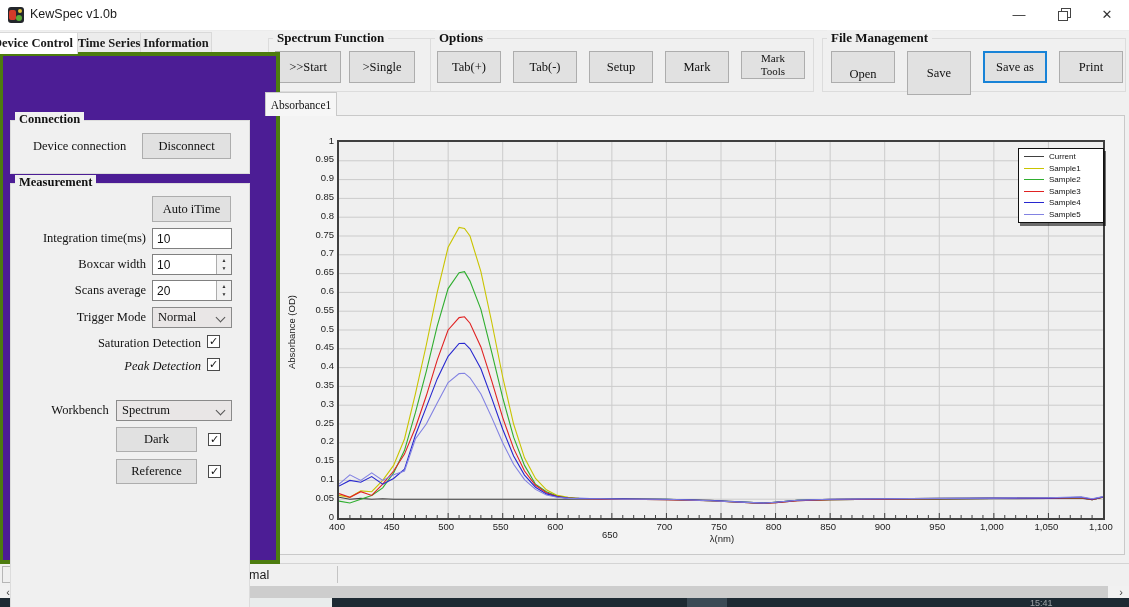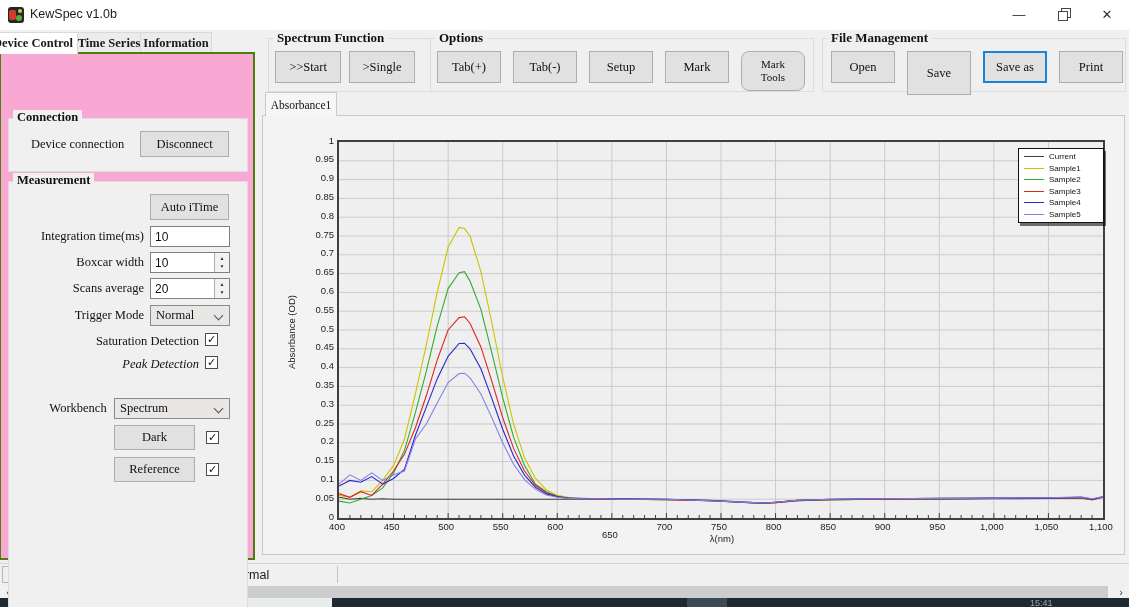--- a/index.html
+++ b/index.html
@@ -22,21 +22,21 @@
   .wb-max{left:1046px;}
   .wb-close{left:1090px;}
   .restore-glyph{position:relative;width:9px;height:9px;}
   .restore-glyph .back{position:absolute;left:2px;top:-2px;width:8px;height:8px;border:1px solid #444;background:#fff;}
   .restore-glyph .front{position:absolute;left:-1px;top:1px;width:8px;height:8px;border:1px solid #444;background:#fff;}
   
   .ltab{top:32px;height:20px;display:flex;align-items:center;justify-content:center;
     font-family:"Liberation Serif",serif;font-weight:bold;font-size:12.5px;color:#1a1a1a;
     border:1px solid #d9d9d9;border-bottom:none;background:#ececec;}
   .ltab.active{background:#ffffff;height:21px;z-index:3;}
-  .tab-page{left:-1px;top:52px;width:252px;height:504px;border:2px solid #4d7c0f;background:#f9a8d4;z-index:1;}
+  .tab-page{left:-1px;top:52px;width:252px;height:504px;border:4px solid #4d7c0f;background:#4c1d95;z-index:1;padding-left:21px;}
   
   .groupbox{border:1px solid #dcdcdc;background:#f0f0f0;}
   .gb-header{position:absolute;top:-9px;left:4px;padding:0 4px;background:#f0f0f0;
     font-family:"Liberation Serif",serif;font-weight:bold;font-size:12.5px;color:#111;white-space:nowrap;}
   
   .btn{background:#e1e1e1;border:1px solid #adadad;color:#111;
     font-family:"Liberation Serif",serif;font-size:12.5px;
     display:flex;align-items:center;justify-content:center;text-align:center;box-sizing:border-box;}
   .btn.blue{border:2px solid #1883d7;}
   .btn.small-two-line{font-size:11px;line-height:1.15;}
@@ -202,28 +202,28 @@
   </div>
   <div class="abs btn" style="left:82px;top:12px;width:64px;height:32px;">
     <span>Tab(-)</span>
   </div>
   <div class="abs btn" style="left:158px;top:12px;width:64px;height:32px;">
     <span>Setup</span>
   </div>
   <div class="abs btn" style="left:234px;top:12px;width:64px;height:32px;">
     <span>Mark</span>
   </div>
-  <div class="abs btn small-two-line" style="left:310px;top:12px;width:64px;height:40px;padding:12px 12px;border-radius:8px;">
+  <div class="abs btn small-two-line" style="left:310px;top:12px;width:64px;height:28px;padding:12px 12px;">
     <span>Mark Tools</span>
   </div>
 </div>
 
 <div class="abs groupbox" style="left:822px;top:38px;width:302px;height:52px;">
   <span class="gb-header" style="font-size:13px;">File Management</span>
-  <div class="abs btn" style="left:8px;top:12px;width:64px;height:32px;">
+  <div class="abs btn" style="left:8px;top:12px;width:64px;height:32px;align-items:flex-end;">
     <span>Open</span>
   </div>
   <div class="abs btn" style="left:84px;top:12px;width:64px;height:44px;">
     <span>Save</span>
   </div>
   <div class="abs btn blue" style="left:160px;top:12px;width:64px;height:32px;">
     <span>Save as</span>
   </div>
   <div class="abs btn" style="left:236px;top:12px;width:64px;height:32px;">
     <span>Print</span>

